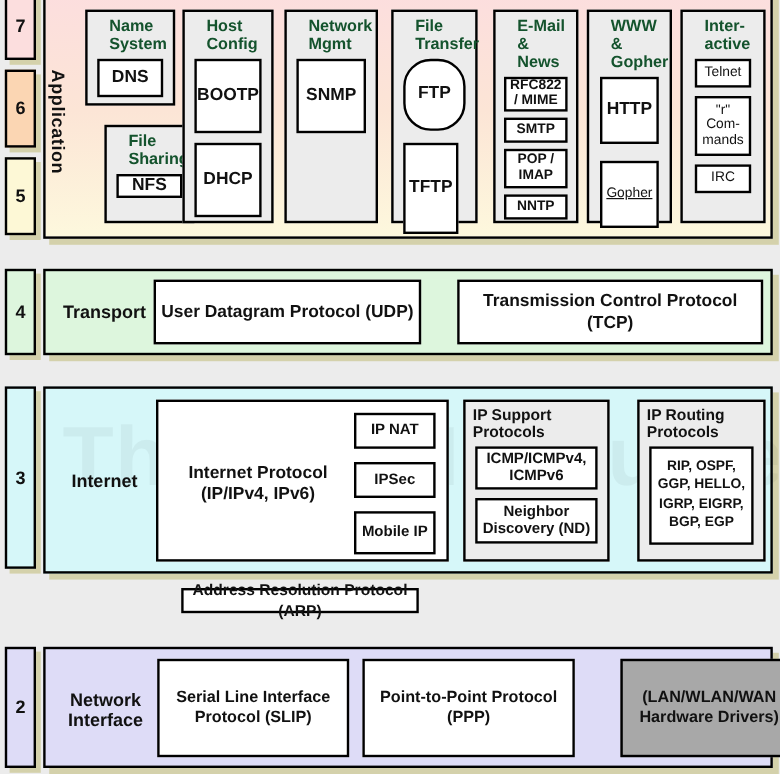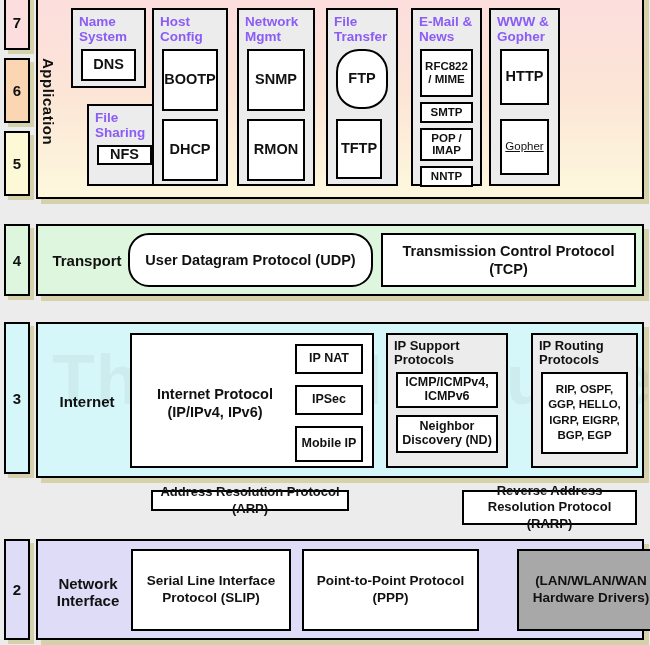--- a/index.html
+++ b/index.html
@@ -78,23 +78,23 @@
   .app-col {
     position: absolute;
     box-sizing: border-box;
     border: 2px solid #000;
     background: #ececec;
     padding: 4px;
   }
   .app-col-title {
     font-weight: bold;
     font-size: 13.5px;
-    color: #8b5cf6;
+    color: #14532d;
     line-height: 1.1;
-    margin: 1px 0 4px 2px;
+    margin: 1px 0 4px 14px;
   }
   .proto {
     box-sizing: border-box;
     border: 2px solid #000;
     background: #fff;
     display: flex;
     align-items: center;
     justify-content: center;
     text-align: center;
     color: #111;
@@ -210,49 +210,54 @@
 
   <div class="app-col" style="left:152px; top:8px; width:76px; height:178px;">
     <div class="app-col-title">Host Config</div>
     <div class="proto big" style="height:62px; margin:2px 4px 0 4px;">BOOTP</div>
     <div class="proto big" style="height:62px; margin:8px 4px 0 4px;">DHCP</div>
   </div>
 
   <div class="app-col" style="left:237px; top:8px; width:78px; height:178px;">
     <div class="app-col-title">Network Mgmt</div>
     <div class="proto big" style="height:62px; margin:2px 4px 0 4px;">SNMP</div>
-    <div class="proto big" style="height:62px; margin:8px 4px 0 4px;">RMON</div>
   </div>
 
   <div class="app-col" style="left:326px; top:8px; width:72px; height:178px;">
     <div class="app-col-title">File Transfer</div>
     <div class="proto big" style="height:60px; margin:2px 4px 0 4px;border-radius:23px;">FTP</div>
-    <div class="proto big" style="height:60px; margin:10px 10px 0 4px;">TFTP</div>
+    <div class="proto big" style="height:76px; margin:10px 10px 0 4px;">TFTP</div>
   </div>
 
   <div class="app-col" style="left:411px; top:8px; width:71px; height:178px;">
     <div class="app-col-title">E-Mail &amp; News</div>
-    <div class="proto med" style="height:48px; margin:1px 3px 0 3px;">RFC822 / MIME</div>
+    <div class="proto med" style="height:29px; margin:1px 3px 0 3px;">RFC822 / MIME</div>
     <div class="proto med" style="height:21px; margin:5px 3px 0 3px;">SMTP</div>
     <div class="proto med" style="height:33px; margin:5px 3px 0 3px;">POP / IMAP</div>
     <div class="proto med" style="height:21px; margin:5px 3px 0 3px;">NNTP</div>
   </div>
 
   <div class="app-col" style="left:489px; top:8px; width:71px; height:178px;">
     <div class="app-col-title">WWW &amp; Gopher</div>
     <div class="proto big" style="height:56px; margin:2px 5px 0 5px;">HTTP</div>
     <div class="proto small" style="height:56px; margin:14px 5px 0 5px;text-decoration:underline;">Gopher</div>
   </div>
 
+  <div class="app-col" style="left:567px; top:8px; width:71px; height:178px;">
+    <div class="app-col-title" style="white-space:pre-line;">Inter-active</div>
+    <div class="proto small" style="height:24px; margin:1px 6px 0 6px;">Telnet</div>
+    <div class="proto small" style="height:50px; margin:7px 6px 0 6px; white-space:pre-line;">"r" Com-mands</div>
+    <div class="proto small" style="height:24px; margin:7px 6px 0 6px;">IRC</div>
+  </div>
 
   <div class="band" id="band-transport" style="left:36px; top:224px; width:608px; height:72px;"></div>
 
   <div class="band-name" style="left:42px; top:252px; width:90px; text-align:center;">Transport</div>
 
-  <div class="wide-proto" style="left:128px; top:233px; width:245px; height:54px;border-radius:21px;">User Datagram Protocol (UDP)</div>
+  <div class="wide-proto" style="left:128px; top:233px; width:223px; height:54px;">User Datagram Protocol (UDP)</div>
   <div class="wide-proto" style="left:381px; top:233px; width:255px; height:54px;">Transmission Control Protocol (TCP)</div>
 
   <div class="band" id="band-internet" style="left:36px; top:322px; width:608px; height:156px;"></div>
 
   <div id="watermark">The TCP/IP Guide</div>
 
   <div class="band-name" style="left:42px; top:393px; width:90px; text-align:center;">Internet</div>
 
   <div class="net-group plain" style="left:130px; top:333px; width:244px; height:135px; padding:0;">
     <div class="proto" style="position:absolute; left:8px; top:42px; width:150px; height:52px; border:none; font-weight:bold; font-size:14.5px; line-height:1.25;">Internet Protocol (IP/IPv4, IPv6)</div>
@@ -266,21 +271,20 @@
     <div class="proto med" style="height:36px; margin:2px 3px 0 3px; font-size:12.5px;">ICMP/ICMPv4, ICMPv6</div>
     <div class="proto med" style="height:38px; margin:7px 3px 0 3px; font-size:12.5px;">Neighbor Discovery (ND)</div>
   </div>
 
   <div class="net-group" style="left:531px; top:333px; width:107px; height:135px;">
     <div class="net-group-title">IP Routing Protocols</div>
     <div class="proto" style="height:82px; margin:2px 3px 0 3px; font-size:11.5px; font-weight:bold; line-height:1.35; padding:0 4px;">RIP, OSPF, GGP, HELLO, IGRP, EIGRP, BGP, EGP</div>
   </div>
 
   <div class="wide-proto" style="left:151px; top:490px; width:198px; height:21px; font-size:13px;">Address Resolution Protocol (ARP)</div>
-  <div class="wide-proto" style="left:462px; top:490px; width:175px; height:35px; font-size:13px;">Reverse Address Resolution Protocol (RARP)</div>
 
   <div class="band" id="band-netif" style="left:36px; top:539px; width:608px; height:101px;"></div>
 
   <div class="band-name" style="left:42px; top:575px; width:92px; text-align:center; white-space:pre-line;">Network Interface</div>
 
   <div class="nif-proto" style="left:131px; top:549px; width:160px; height:82px;">Serial Line Interface Protocol (SLIP)</div>
   <div class="nif-proto" style="left:302px; top:549px; width:177px; height:82px;">Point-to-Point Protocol (PPP)</div>
   <div class="nif-proto gray" style="left:489px; top:549px; width:148px; height:82px;margin-left:28px;">(LAN/WLAN/WAN Hardware Drivers)</div>
 
 </div>

